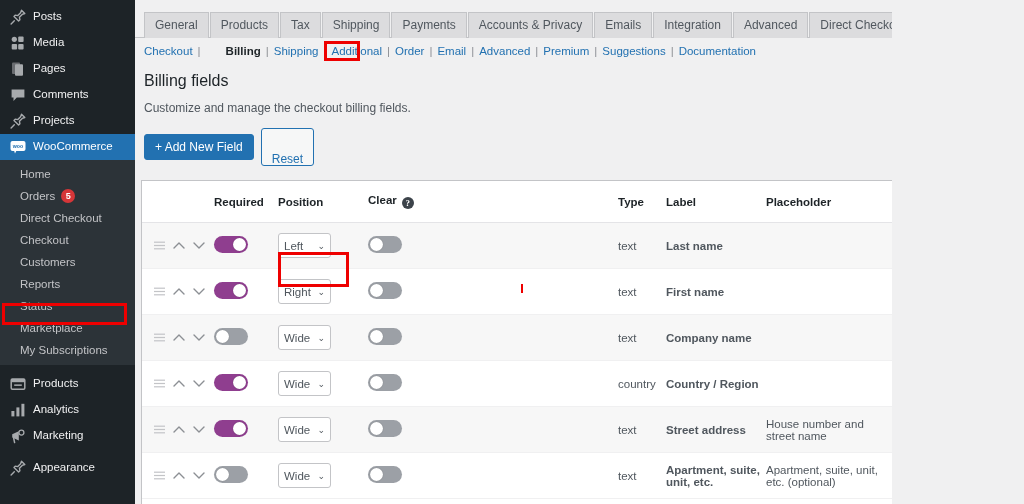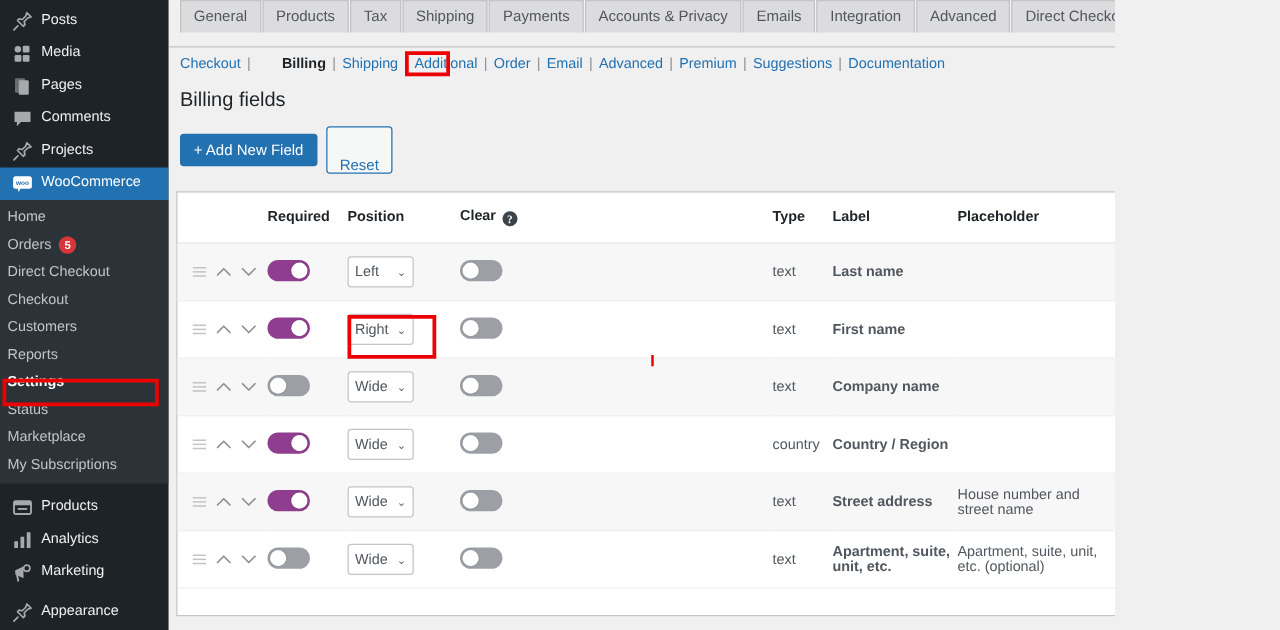--- a/index.html
+++ b/index.html
@@ -38,21 +38,21 @@
     width: 17px; height: 17px; flex: 0 0 17px;
     display: inline-flex; align-items: center; justify-content: center;
     color: #a7aaad;
   }
   .menu-item.active .ico { color: #fff; }
   .ico svg { display: block; }
 
   .submenu { background: #2c3338; padding: 3px 0 4px 0; }
   .sub-item {
     display: flex; align-items: center;
-    height: 22px; padding-left: 6px;
+    height: 22px; padding-left: 20px;
     color: #c3c4c7; font-size: 11.5px; white-space: nowrap;
     position: relative;
   }
   .sub-item.current { color: #fff; font-weight: bold; }
   .badge {
     display: inline-flex; align-items: center; justify-content: center;
     min-width: 14px; height: 14px; margin-left: 6px; padding: 0 4px;
     border-radius: 7px; background: #d63638; color: #fff;
     font-size: 9px; font-weight: bold; line-height: 1;
   }
@@ -60,21 +60,21 @@
 
   
   #main {
     flex: 1 1 auto; height: 504px; position: relative;
     background: #f0f0f1; overflow: hidden;
   }
 
   
   #tabbar {
     position: relative;
-    height: 38px; padding: 12px 0 12px 9px;
+    height: 38px; padding: 12px 0 0 9px;
     border-bottom: 1px solid #c3c4c7;
     display: flex; align-items: flex-end; gap: 0;
   }
   .tab {
     height: 26px; line-height: 25px; padding: 0 10px;
     background: #dcdcde; border: 1px solid #c3c4c7; border-bottom: none;
     color: #50575e; font-size: 12px; white-space: nowrap;
     margin-right: 1px; position: relative; top: 1px;
   }
   .tab.active {
@@ -265,23 +265,20 @@
           <span>Direct Checkout</span>
         </div>
         <div class="sub-item">
           <span>Checkout</span>
         </div>
         <div class="sub-item">
           <span>Customers</span>
         </div>
         <div class="sub-item">
           <span>Reports</span>
-        </div>
-        <div class="sub-item current">
-          <span>Settings</span>
         </div>
         <div class="sub-item">
           <span>Status</span>
         </div>
         <div class="sub-item">
           <span>Marketplace</span>
         </div>
         <div class="sub-item">
           <span>My Subscriptions</span>
         </div>
@@ -364,20 +361,21 @@
         <span class="sep">|</span>
         <a href="#" class="">Premium</a>
         <span class="sep">|</span>
         <a href="#" class="">Suggestions</a>
         <span class="sep">|</span>
         <a href="#" class="">Documentation</a>
       </div>
 
     <div id="page-head">
       <div id="page-title">Billing fields</div>
+      <div id="page-desc">Customize and manage the checkout billing fields.</div>
       <div id="btnrow">
         <button class="btn-primary">+ Add New Field</button>
         <button class="btn-secondary">Reset</button>
       </div>
     </div>
 
     <div id="table-wrap">
       <table class="fields">
         <thead>
           <tr>

